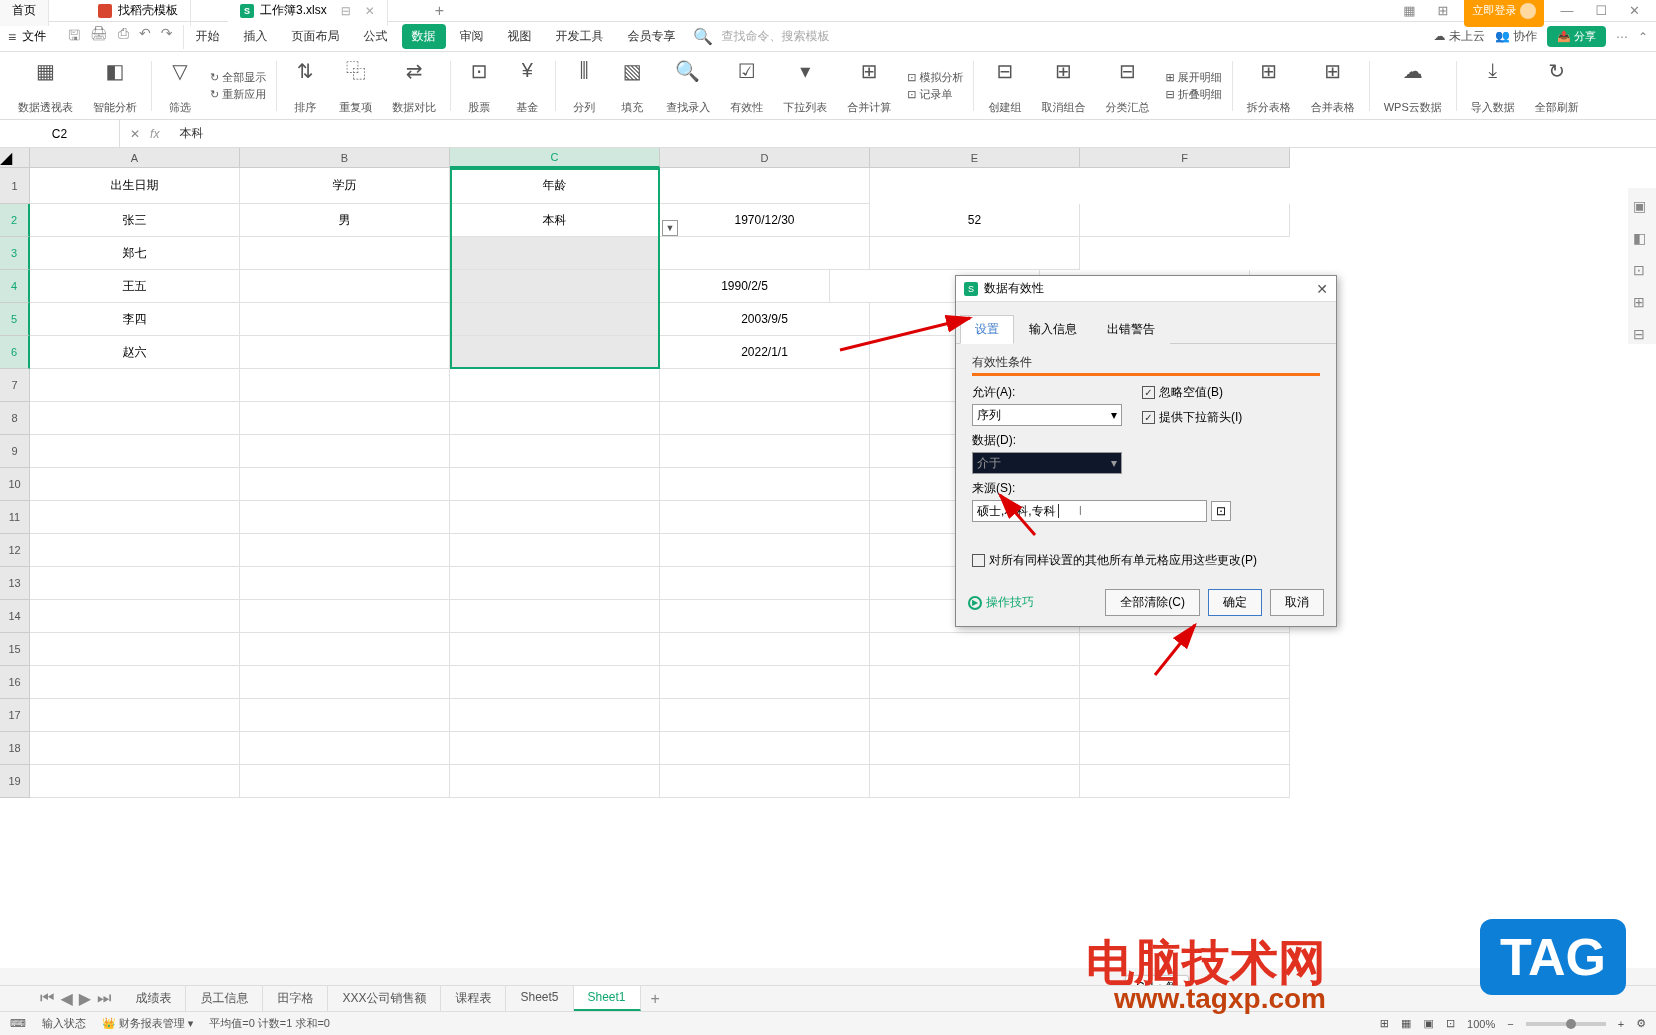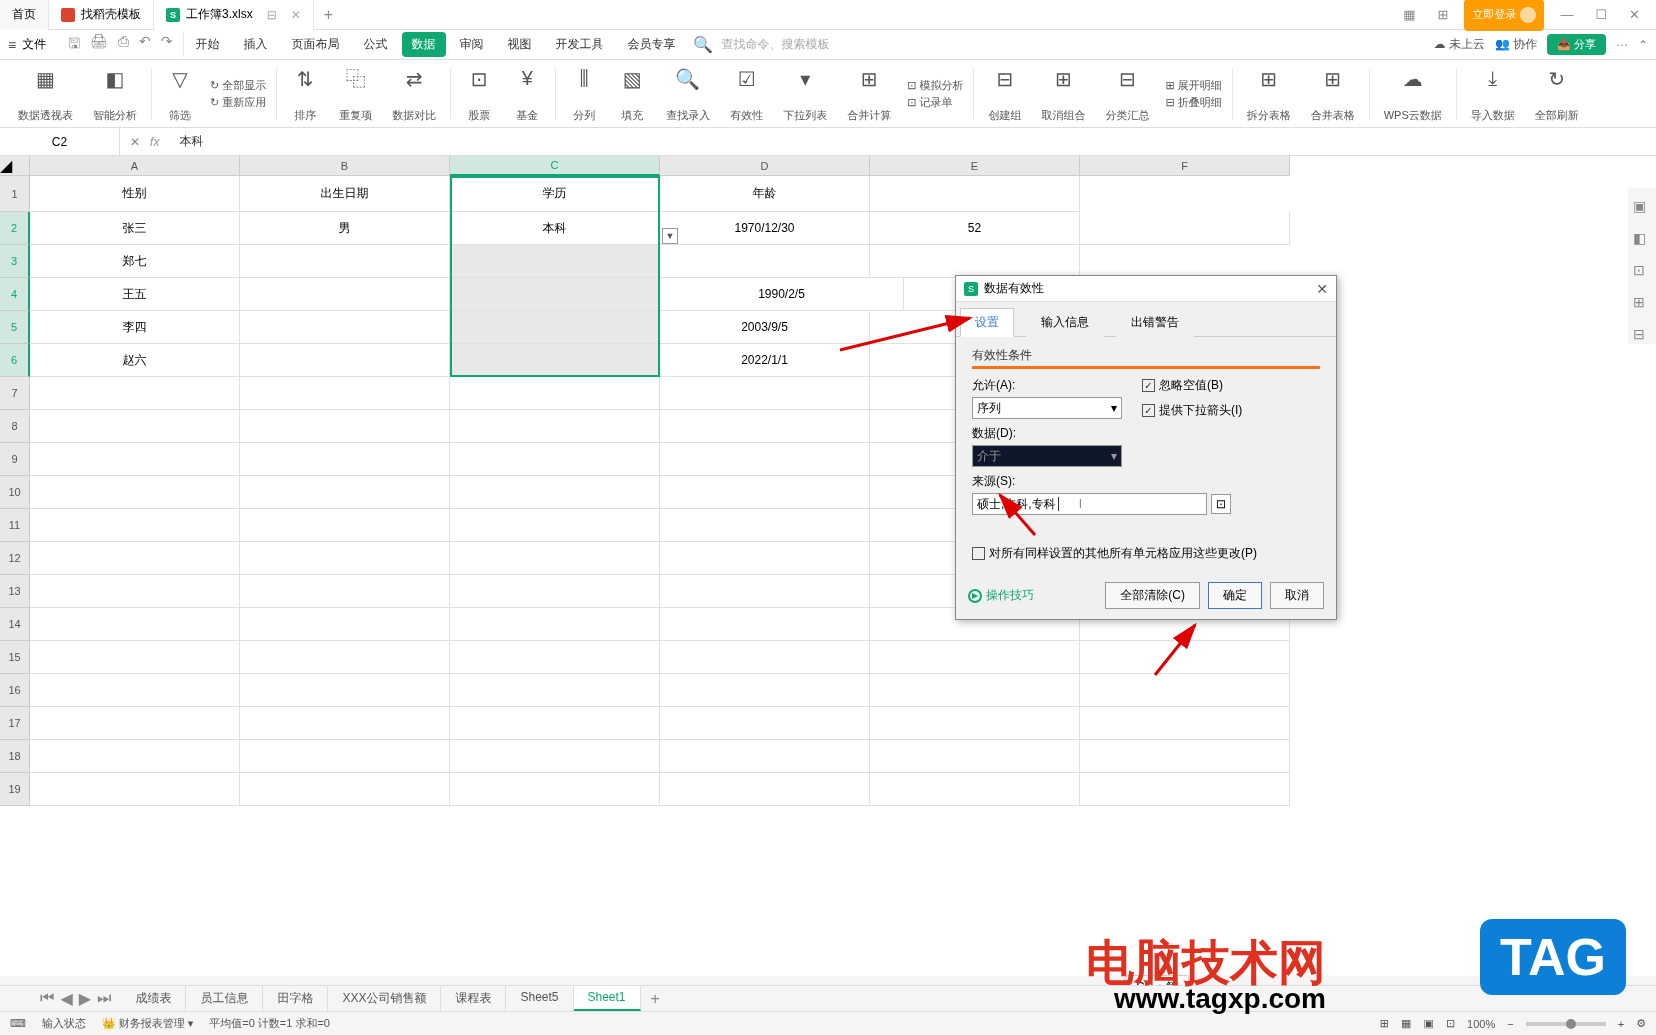--- a/index.html
+++ b/index.html
@@ -1,19 +1,19 @@
 <!DOCTYPE html>
 <html><head>
 <meta charset="utf-8">
 <style>
 * { box-sizing: border-box; margin: 0; padding: 0; font-family: "Microsoft YaHei", sans-serif; }
 body { background: #f5f5f5; width: 1656px; height: 1035px; overflow: hidden; position: relative; }
 
 
-.titlebar { height: 30px; background: #fff; display: flex; align-items: center; border-bottom: 1px solid #e0e0e0; }
+.titlebar { height: 22px; background: #fff; display: flex; align-items: center; border-bottom: 1px solid #e0e0e0; gap: 37px; }
 .tab { height: 30px; padding: 0 12px; display: flex; align-items: center; font-size: 12px; border-right: 1px solid #e5e5e5; gap: 6px; cursor: pointer; }
 .tab.home { background: #f8f8f8; }
 .tab-icon-red { width: 14px; height: 14px; background: #d94630; border-radius: 2px; }
 .tab-icon-green { width: 14px; height: 14px; background: #10a870; border-radius: 2px; display: flex; align-items: center; justify-content: center; color: #fff; font-size: 9px; font-weight: bold;}
 .tab.active { background: #fff; }
 .tab-close { color: #aaa; margin-left: 8px; }
 .tab-add { color: #888; padding: 0 10px; }
 .titlebar-right { margin-left: auto; display: flex; align-items: center; gap: 10px; padding-right: 10px; }
 .login-btn { background: #ff9c00; color: #fff; border-radius: 4px; padding: 8px 8px; font-size: 11px; display:flex; align-items:center; gap:4px;}
 .avatar-icon { width:16px; height:16px; background:#ffd9a0; border-radius:50%;}
@@ -59,21 +59,21 @@
 .cell { border-right: 1px solid #e0e0e0; border-bottom: 1px solid #e0e0e0; font-size: 12px; display:flex; align-items:center; justify-content:center; background:#fff;}
 .cell.selected-range { background: #e8e8e8;}
 .selection-border { position: absolute; border: 2px solid #10a870; pointer-events:none;}
 .dropdown-handle { position:absolute; width:16px; height:16px; border:1px solid #999; background:#fff; display:flex; align-items:center; justify-content:center; font-size:9px; color:#555;}
 
 
 .dialog { position: absolute; left: 955px; top: 275px; width: 382px; background: #f0f0f0; border: 1px solid #888; box-shadow: 2px 2px 8px rgba(0,0,0,0.3); font-size:12px;}
 .dialog-title { height: 26px; display: flex; align-items: center; padding: 0 8px; background: #fff; border-bottom:1px solid #ddd;}
 .dialog-title-icon { width:14px; height:14px; background:#10a870; border-radius:2px; margin-right:6px; display:flex; align-items:center; justify-content:center; color:#fff; font-size:9px;}
 .dialog-close { margin-left: auto; font-size: 14px; color: #555; cursor:pointer;}
-.dialog-tabs { display: flex; background: #f0f0f0; padding: 6px 4px 0 4px; gap:12px;}
+.dialog-tabs { display: flex; background: #f0f0f0; padding: 13px 4px 0 4px; gap:0;}
 .dialog-tab { padding: 5px 14px; font-size: 12px; background: #f0f0f0; border:1px solid transparent; cursor:pointer;}
 .dialog-tab.active { background: #fff; border:1px solid #ccc; border-bottom:1px solid #fff; color:#3a7ac8;}
 .dialog-body { background: #f0f0f0; padding: 10px 16px; border-top:1px solid #ccc; margin-top:-1px;}
 .legend { font-size: 12px; color: #333; margin-bottom: 8px; border-bottom:3px solid #f97316; padding-bottom:2px;}
 .field-row { display: flex; align-items: center; margin-bottom: 6px; gap: 20px;}
 .field-col { display:flex; flex-direction:column; gap:3px;}
 .field-label { font-size: 12px;}
 .combo { width: 150px; height: 22px; border: 1px solid #999; background: #fff; font-size: 12px; padding: 0 4px; display:flex; align-items:center; justify-content:space-between;}
 .combo.disabled { background: #0f172a; color:#999;}
 .chk { display: flex; align-items: center; gap: 4px; font-size: 12px;}
@@ -99,21 +99,21 @@
 
 .statusbar { position:absolute; bottom:0; left:0; right:0; height: 24px; background: #f5f5f5; display: flex; align-items: center; border-top: 1px solid #ddd; font-size: 11px; color: #555; padding: 0 10px; gap: 16px;}
 .status-right { margin-left: auto; display:flex; align-items:center; gap:12px;}
 .zoom-slider { width:80px; height:4px; background:#ccc; position:relative;}
 .zoom-slider::after { content:''; position:absolute; left:50%; top:-3px; width:10px; height:10px; background:#888; border-radius:50%;}
 
 .ime-badge { position:absolute; left:1125px; top:975px; background:#fff; border:1px solid #ccc; padding:3px 10px; font-size:12px; border-radius:3px; box-shadow:0 1px 3px rgba(0,0,0,0.2);}
 
 .watermark1 { position:absolute; right:30px; bottom:40px; font-size:48px; font-weight:bold; color:#e03020; font-family: "SimHei", sans-serif;}
 .watermark-tag { position:absolute; right:30px; bottom:40px; background:#0d7fd6; color:#fff; font-size:52px; font-weight:bold; padding:8px 20px; border-radius:12px;}
-.watermark-url { position:absolute; right:330px; bottom:20px; font-size:28px; color:#000000; font-weight:bold;}
+.watermark-url { position:absolute; right:330px; bottom:20px; font-size:28px; color:#c2410c; font-weight:bold;}
 
 .side-panel { position:absolute; right:0; top:188px; width:28px; background:#f5f5f5; display:flex; flex-direction:column; gap:14px; padding-top:10px; align-items:center;}
 .side-icon { width:18px; height:18px; font-size:14px; color:#888;}
 </style>
 </head>
 <body>
 
 <div class="titlebar">
   <div class="tab home">
       <span>首页</span>
@@ -326,21 +326,20 @@
           <div class="row-h" style="height: 33px;">13</div>
           <div class="row-h" style="height: 33px;">14</div>
           <div class="row-h" style="height: 33px;">15</div>
           <div class="row-h" style="height: 33px;">16</div>
           <div class="row-h" style="height: 33px;">17</div>
           <div class="row-h" style="height: 33px;">18</div>
           <div class="row-h" style="height: 33px;">19</div>
         </div>
       <div class="cells" id="cells">
           <div class="grid-row">
-            <div class="cell" style="width: 210px; height: 36px;">性别</div>
             <div class="cell" style="width: 210px; height: 36px;">出生日期</div>
             <div class="cell" style="width: 210px; height: 36px;">学历</div>
             <div class="cell" style="width: 210px; height: 36px;">年龄</div>
             <div class="cell" style="width: 210px; height: 36px;"></div>
           </div>
           <div class="grid-row">
             <div class="cell" style="width: 210px; height: 33px;">张三</div>
             <div class="cell" style="width: 210px; height: 33px;">男</div>
             <div class="cell" style="width: 210px; height: 33px;">本科</div>
             <div class="cell" style="width: 210px; height: 33px;">1970/12/30</div>
@@ -351,21 +350,21 @@
             <div class="cell" style="width: 210px; height: 33px;">郑七</div>
             <div class="cell" style="width: 210px; height: 33px;"></div>
             <div class="cell selected-range" style="width: 210px; height: 33px;"></div>
             <div class="cell" style="width: 210px; height: 33px;"></div>
             <div class="cell" style="width: 210px; height: 33px;"></div>
           </div>
           <div class="grid-row">
             <div class="cell" style="width: 210px; height: 33px;">王五</div>
             <div class="cell" style="width: 210px; height: 33px;"></div>
             <div class="cell selected-range" style="width: 210px; height: 33px;"></div>
-            <div class="cell" style="width: 244px; height: 33px;">1990/2/5</div>
+            <div class="cell" style="width: 170px; height: 33px;">1990/2/5</div>
             <div class="cell" style="width: 210px; height: 33px;"></div>
             <div class="cell" style="width: 210px; height: 33px;"></div>
           </div>
           <div class="grid-row">
             <div class="cell" style="width: 210px; height: 33px;">李四</div>
             <div class="cell" style="width: 210px; height: 33px;"></div>
             <div class="cell selected-range" style="width: 210px; height: 33px;"></div>
             <div class="cell" style="width: 210px; height: 33px;">2003/9/5</div>
             <div class="cell" style="width: 210px; height: 33px;"></div>
             <div class="cell" style="width: 210px; height: 33px;"></div>

